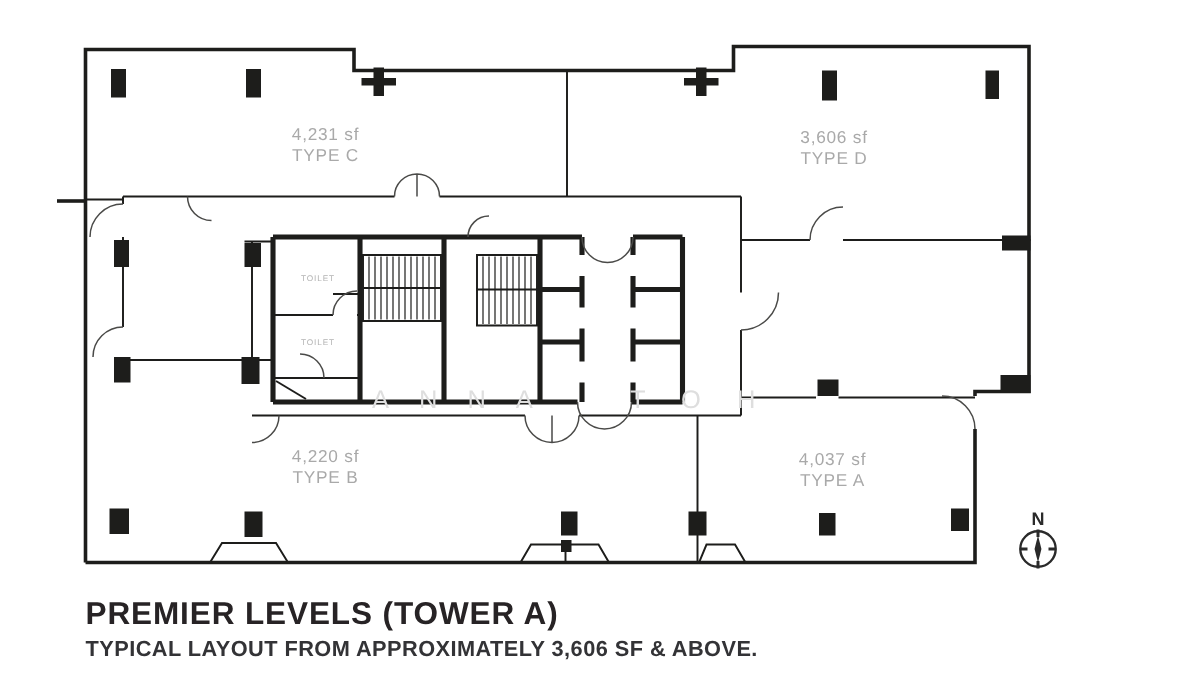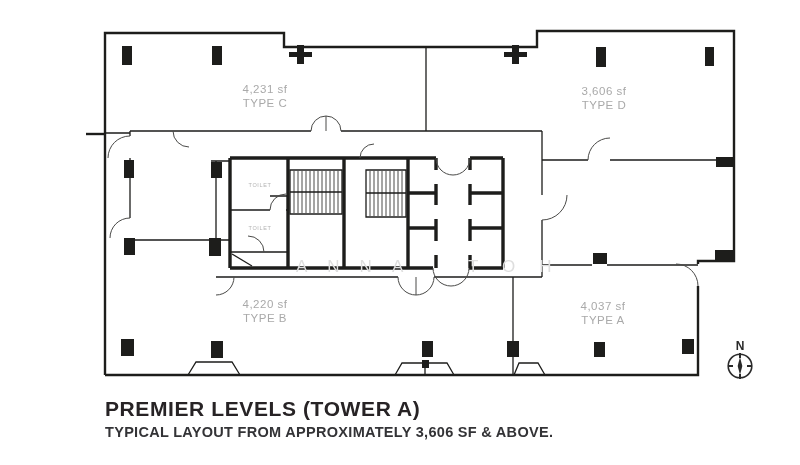--- a/index.html
+++ b/index.html
@@ -1,17 +1,17 @@
 <!DOCTYPE html>
 <html><head>
 <meta charset="utf-8">
 <style>
   html,body{margin:0;padding:0;background:#ffffff;}
   .stage{position:relative;width:714px;height:465px;background:#ffffff;overflow:hidden;
-         font-family:"Liberation Sans", sans-serif;padding-left:48px;}
+         font-family:"Liberation Sans", sans-serif;}
   svg text{font-family:"Liberation Sans", sans-serif;}
   .wall-outer{stroke:#1d1d1b;stroke-width:2.4;fill:none;}
   .wall-thin{stroke:#1d1d1b;stroke-width:1.3;fill:none;}
   .wall-core{stroke:#1d1d1b;stroke-width:3.4;fill:none;}
   .tread{stroke:#1d1d1b;stroke-width:0.8;fill:none;}
   .door{stroke:#4a4a48;stroke-width:1;fill:none;}
   .col{fill:#1d1d1b;stroke:none;}
   .unit-label{fill:#a9a9a9;font-size:11.5px;letter-spacing:0.5px;text-anchor:middle;}
   .toilet-label{fill:#b3b3b3;font-size:5.5px;letter-spacing:0.6px;text-anchor:middle;}
   .watermark{fill:#dedede;font-size:17px;}

